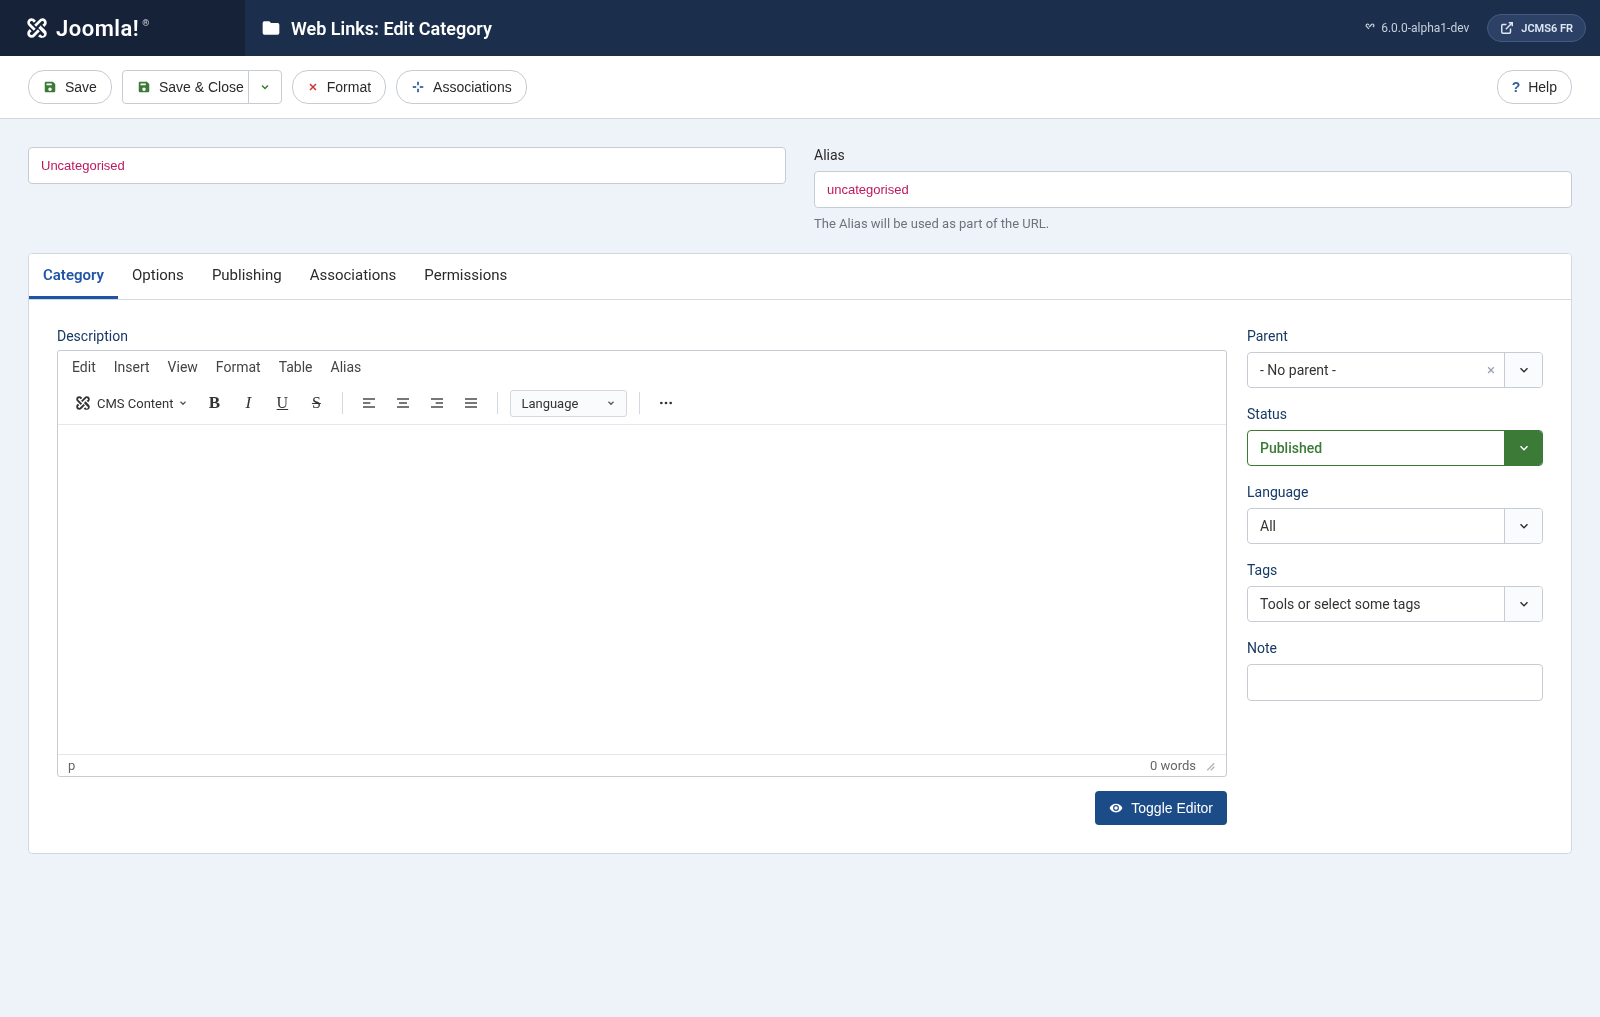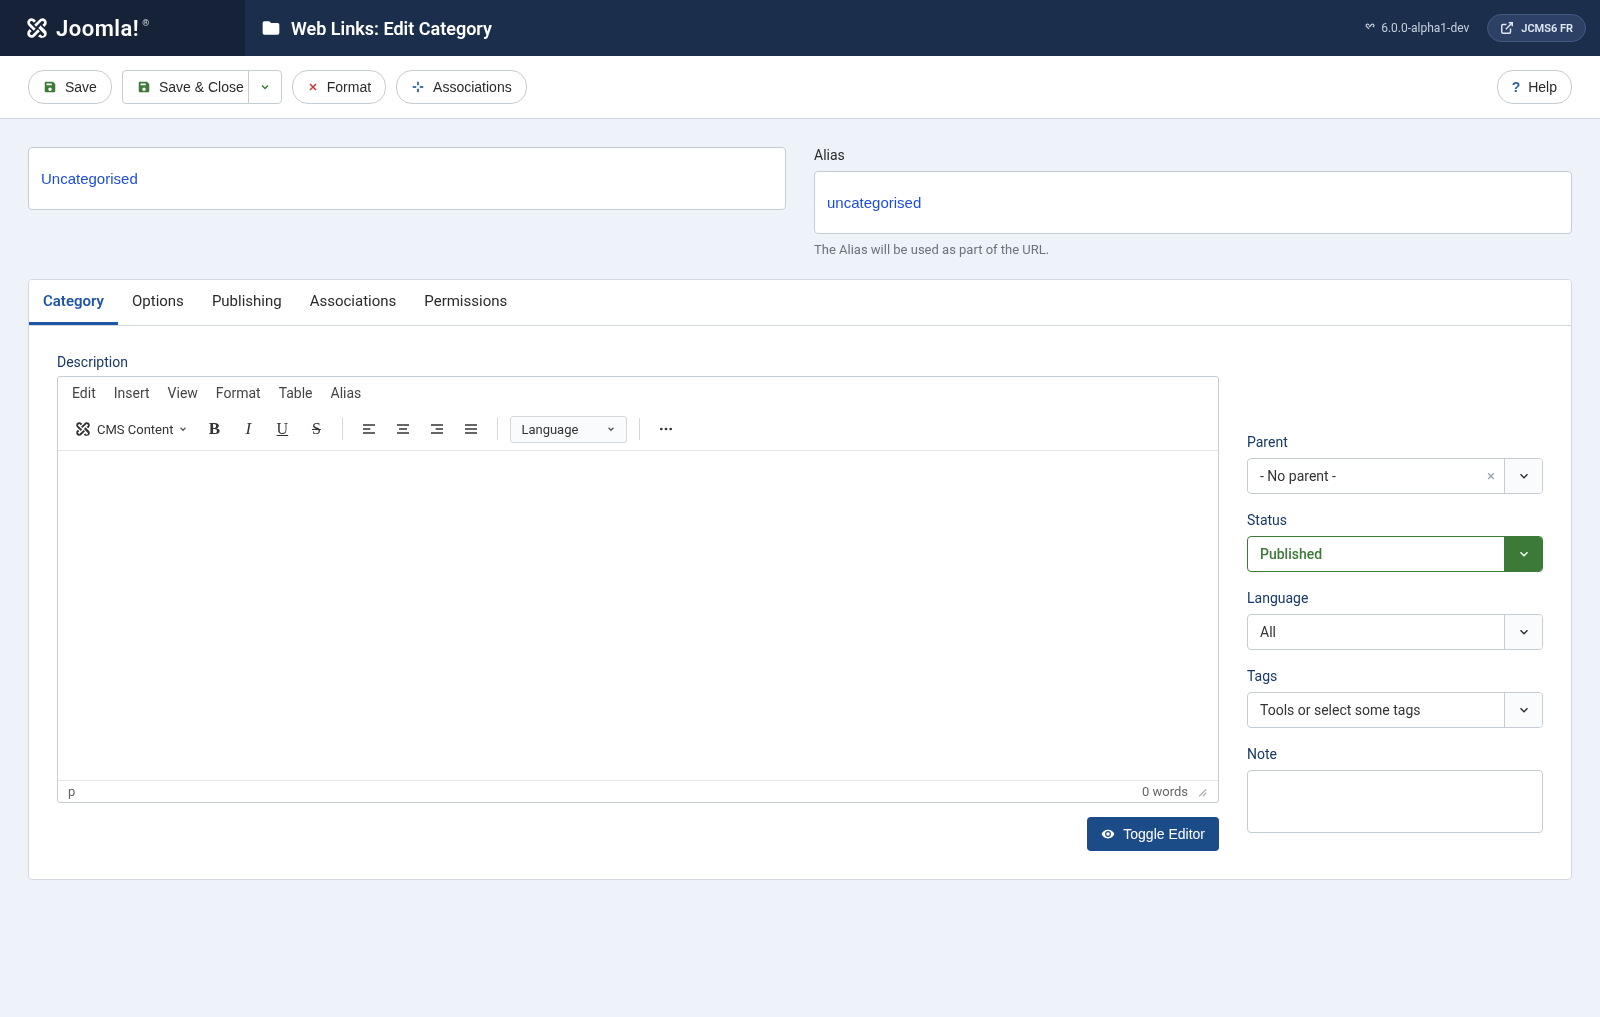--- a/index.html
+++ b/index.html
@@ -17,27 +17,27 @@
 .site-badge { background: #2d4167; border-radius: 18px; padding: 6px 12px; display: flex; align-items: center; gap: 7px; font-size: 11px; font-weight: 600; color: #dfe8f4; border: 1px solid #435a82; cursor: pointer; }
 .toolbar { background: #fff; border-bottom: 1px solid #d2d8de; padding: 14px 28px; display: flex; align-items: center; gap: 10px; }
 .btn { background: #fff; border: 1px solid #c5ccd3; border-radius: 16px; padding: 8px 14px; font-size: 14px; display: inline-flex; align-items: center; gap: 8px; cursor: pointer; color: #2a2a2a; font-weight: 500; }
 .btn-caret { padding: 8px 10px; border-left: none; border-radius: 0 4px 4px 0; margin-left: -11px; border-left: 1px solid #c5ccd3; }
 .btn-help { margin-left: auto; }
 .icn { display: inline-flex; }
 .content-wrap { padding: 28px 28px 0 28px; }
 .row2 { display: flex; gap: 28px; margin-bottom: 22px; }
 .col50 { flex: 1; }
 .label { font-size: 14px; color: #2a2a2a; margin-bottom: 8px; display: block; }
-.input { width: 100%; border: 1px solid #c5ccd3; border-radius: 4px; padding: 22px 12px; font-size: 15px; background: #fff; color: #1d4ed8; }
+.input { width: 100%; border: 1px solid #c5ccd3; border-radius: 4px; padding: 10px 12px; font-size: 13px; background: #fff; color: #be185d; }
 .hint { font-size: 13px; color: #6b737b; margin-top: 8px; }
 .tabs-card { background: #fff; border: 1px solid #d2d8de; border-radius: 4px; overflow: hidden; }
 .tabs { display: flex; border-bottom: 1px solid #d2d8de; background: #fff; align-items: center; }
 .tab { padding: 12px 14px; font-size: 15px; cursor: pointer; border-bottom: 3px solid transparent; color: #2a2a2a; }
 .tab.active { color: #2055a6; border-bottom-color: #2055a6; font-weight: 600; }
-.tab-body { padding: 28px; display: flex; gap: 28px; align-items: flex-end; }
+.tab-body { padding: 28px; display: flex; gap: 20px; }
 .main-col { flex: 1; }
 .side-col { width: 296px; flex-shrink: 0; }
 .side-label { color: #163965; font-size: 14px; margin-bottom: 8px; display: block; }
 .select-wrap { position: relative; display: flex; border: 1px solid #c5ccd3; border-radius: 4px; overflow: hidden; background: #fff; }
 .select-wrap .val { flex: 1; padding: 9px 12px; font-size: 14px; color: #333; border: none; background: transparent; }
 .select-arrow { width: 38px; background: #fafbfc; border-left: 1px solid #c5ccd3; display: flex; align-items: center; justify-content: center; cursor: pointer; }
 .select-clear { width: 26px; display: flex; align-items: center; justify-content: center; color: #9aa2ab; font-size: 15px; cursor: pointer; }
 .select-status { border-color: #3b7a37; }
 .select-status .select-arrow { background: #3b7a37; border-left-color: #3b7a37; }
 .select-status .val { color: #3b7a37; font-weight: 500; }

